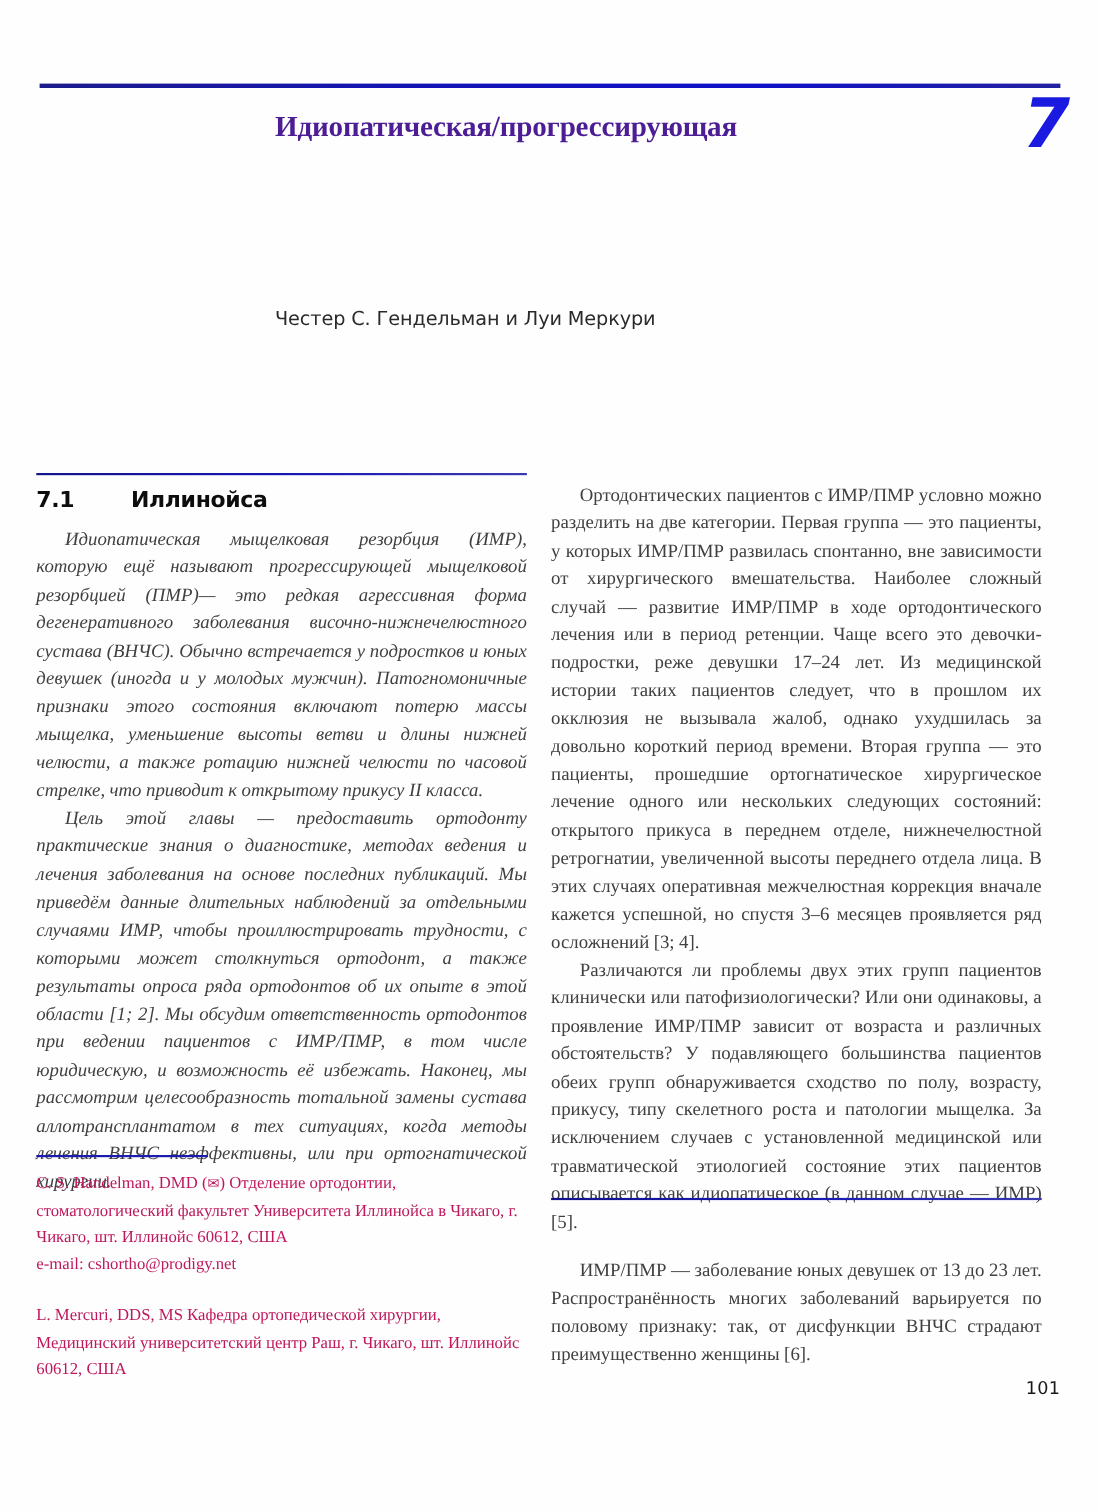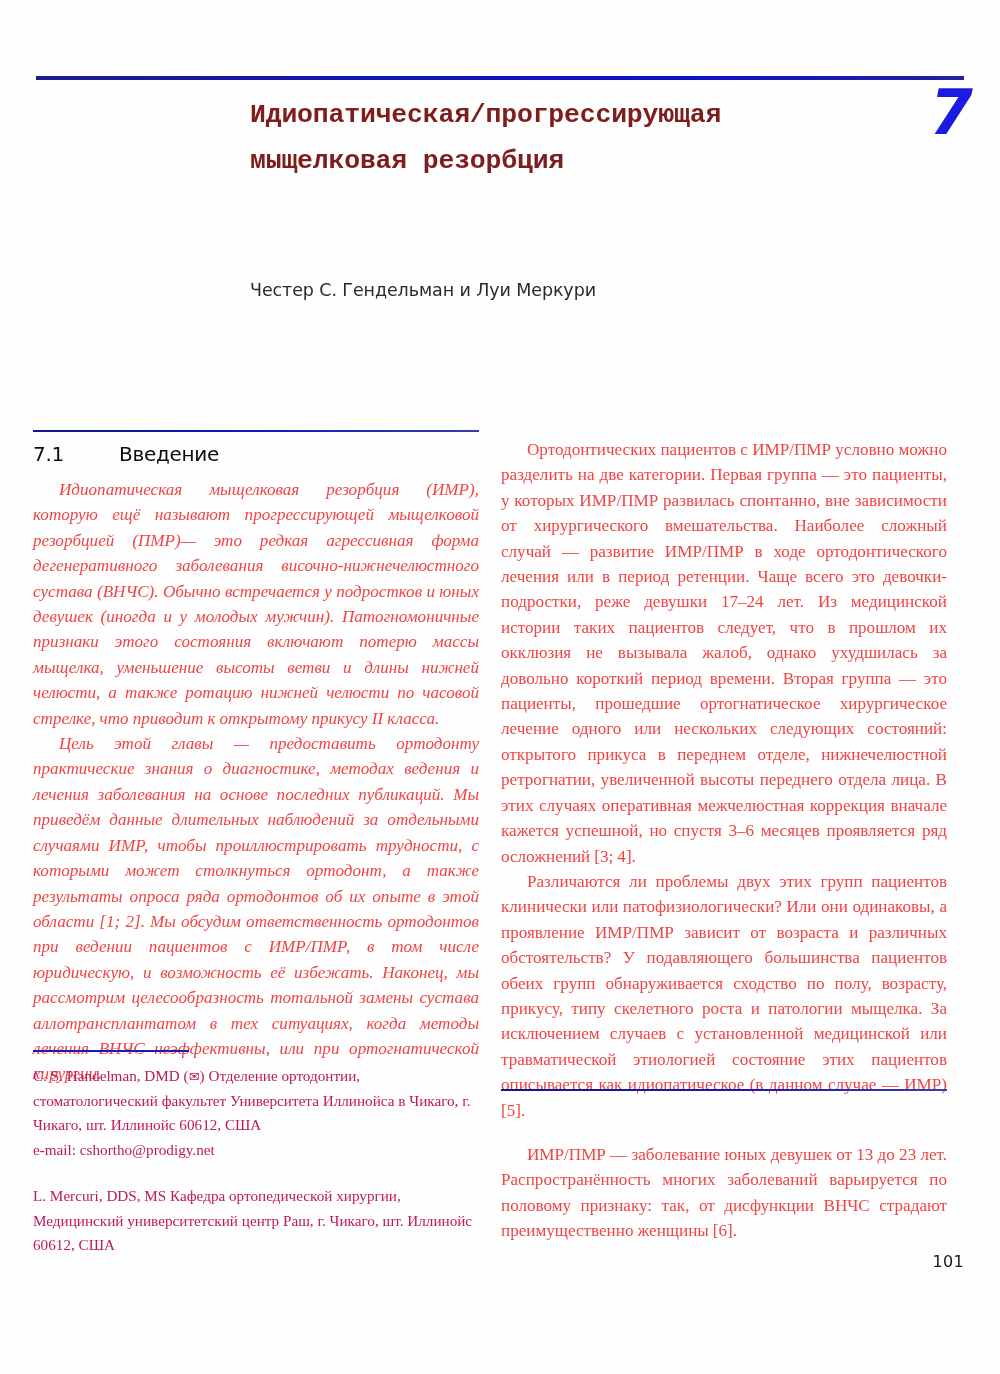--- a/index.html
+++ b/index.html
@@ -47,25 +47,25 @@
     letter-spacing: -1px;
   }
 
   .title-block {
     position: absolute;
     left: 250px;
     top: 92px;
     width: 600px;
   }
   .doc-title-line {
-    font-family: Liberation Mono, monospace;
+    font-family: Liberation Serif, serif;
     font-weight: bold;
     font-size: 26.5px;
     line-height: 46px;
-    color: #7f1d1d;
+    color: #4c1d95;
     letter-spacing: -0.2px;
     white-space: nowrap;
   }
 
   .authors {
     position: absolute;
     left: 250px;
     top: 278px;
     font-family: "DejaVu Sans", "Liberation Sans", sans-serif;
     font-size: 17.5px;
@@ -95,41 +95,41 @@
     position: relative;
   }
   .section-rule {
     width: 446px;
     height: 2px;
     background: linear-gradient(90deg, #14148c 0%, #1616b4 50%, #3a3ab0 100%);
     margin-bottom: 9px;
   }
   .section-head {
     font-family: "DejaVu Sans", "Liberation Sans", sans-serif;
-    font-weight: normal;
+    font-weight: bold;
     font-size: 20px;
     line-height: 26px;
     color: #0d0d0d;
     display: flex;
     letter-spacing: -0.3px;
   }
   .section-num {
     width: 86px;
     flex: 0 0 86px;
   }
   .section-title { flex: 1 1 auto; }
 
   
   .body-par {
     font-family: "Liberation Serif", "DejaVu Serif", serif;
     font-size: 17.1px;
     line-height: 25.4px;
     text-align: justify;
     text-indent: 26px;
-    color: #ef4444;
+    color: #404040;
     margin: 0;
     hyphens: manual;
     word-spacing: -0.2px;
   }
 
   
   .footnote-rule {
     width: 156px;
     height: 2px;
     background: #1b1bb0;
@@ -166,33 +166,32 @@
 <body>
 
 <div class="page">
 
   <div class="top-rule"></div>
 
   <div class="chapter-number">7</div>
 
   <div class="title-block">
     <div class="doc-title-line">Идиопатическая/прогрессирующая</div>
-    <div class="doc-title-line">мыщелковая резорбция</div>
   </div>
 
   <div class="authors">Честер С. Гендельман и Луи Меркури</div>
 
   <div class="col col-left">
 
     <div class="col-inner" style="top:430px;">
       <div class="section">
         <div class="section-rule"></div>
         <div class="section-head">
           <span class="section-num">7.1</span>
-          <span class="section-title">Введение</span>
+          <span class="section-title">Иллинойса</span>
         </div>
       </div>
     </div>
 
     <div class="col-inner" style="top:477px;font-style:italic;">
       <p class="body-par">Идиопатическая мыщелковая резорбция (ИМР), которую ещё называют прогрессирующей мыщелковой резорбцией (ПМР)— это редкая агрессивная форма дегенеративного заболевания височно-нижнечелюстного сустава (ВНЧС). Обычно встречается у подростков и юных девушек (иногда и у молодых мужчин). Патогномоничные признаки этого состояния включают потерю массы мыщелка, уменьшение высоты ветви и длины нижней челюсти, а также ротацию нижней челюсти по часовой стрелке, что приводит к открытому прикусу II класса.</p>
       <p class="body-par">Цель этой главы — предоставить ортодонту практические знания о диагностике, методах ведения и лечения заболевания на основе последних публикаций. Мы приведём данные длительных наблюдений за отдельными случаями ИМР, чтобы проиллюстрировать трудности, с которыми может столкнуться ортодонт, а также результаты опроса ряда ортодонтов об их опыте в этой области [1; 2]. Мы обсудим ответственность ортодонтов при ведении пациентов с ИМР/ПМР, в том числе юридическую, и возможность её избежать. Наконец, мы рассмотрим целесообразность тотальной замены сустава аллотрансплантатом в тех ситуациях, когда методы лечения ВНЧС неэффективны, или при ортогнатической хирургии.</p>
     </div>
 
     <div class="col-inner" style="top:1050px;">

